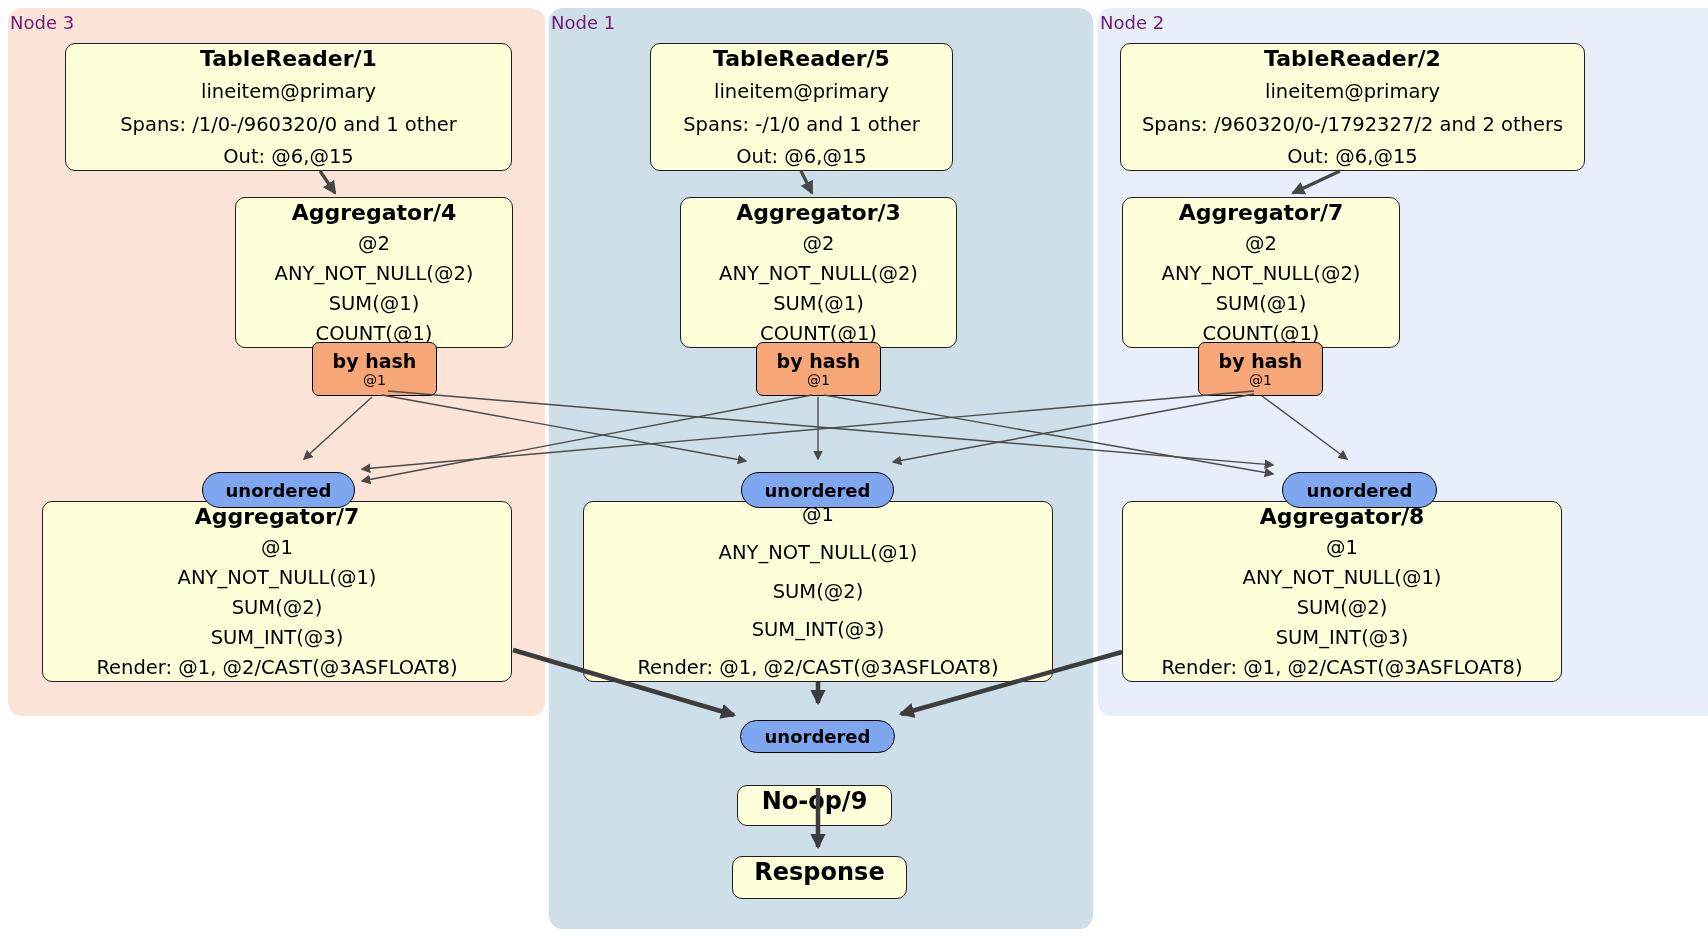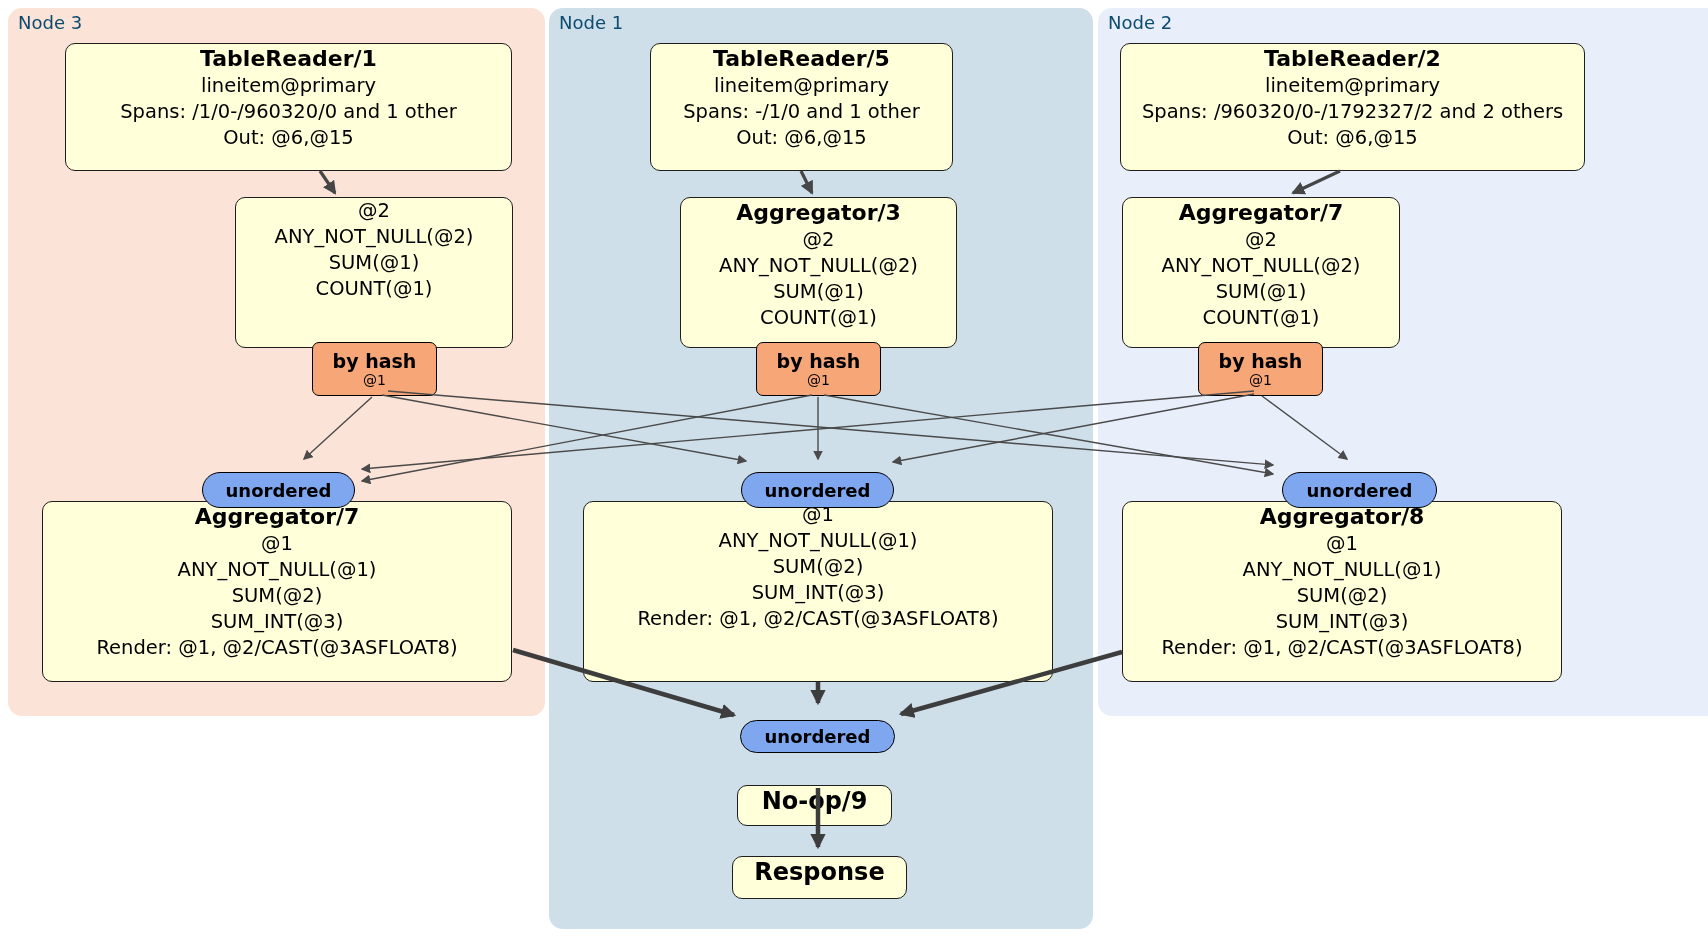--- a/index.html
+++ b/index.html
@@ -6,28 +6,28 @@
   .canvas{
     position:relative;width:1708px;height:940px;overflow:hidden;
     font-family:"DejaVu Sans","Liberation Sans",sans-serif;color:#000;
     background:#ffffff;
   }
   .region{position:absolute;border-radius:14px;}
   .region-node3{background:var(--node3-bg,#fce3d7);}
   .region-node1{background:var(--node1-bg,#cfdfe9);}
   .region-node2{background:var(--node2-bg,#e9eefb);padding-left:36px;}
   .region-label{
-    position:absolute;left:10px;top:4px;font-size:18px;color:#0c4a6e;
+    position:absolute;left:2px;top:4px;font-size:18px;color:#701a75;
   }
   .edges{position:absolute;left:0;top:0;z-index:5;pointer-events:none;}
   .pbox{
     position:absolute;z-index:3;box-sizing:border-box;
     background:var(--proc-fill,#ffffd9);
     border:1.6px solid #1e1e1e;border-radius:10px;
-    display:flex;flex-direction:column;justify-content:flex-start;
+    display:flex;flex-direction:column;justify-content:space-between;
     text-align:center;
   }
   .ptitle{font-size:22px;font-weight:bold;line-height:29px;}
   .pline{font-size:19.5px;line-height:26px;white-space:nowrap;}
   .bigtitle{font-size:24px;font-weight:bold;line-height:30px;}
   .router{
     position:absolute;z-index:4;box-sizing:border-box;
     background:var(--router-fill,#f7a678);
     border:1.8px solid #000;border-radius:7px;
     display:flex;flex-direction:column;justify-content:center;
@@ -71,20 +71,21 @@
     <div class="pline">Out: @6,@15</div>
   </div>
   <div class="pbox" style="left:1120px;top:43px;width:465px;height:128px;">
     <div class="ptitle">TableReader/2</div>
     <div class="pline">lineitem@primary</div>
     <div class="pline">Spans: /960320/0-/1792327/2 and 2 others</div>
     <div class="pline">Out: @6,@15</div>
   </div>
 
   <div class="pbox" style="left:235px;top:197px;width:278px;height:151px;">
+    <div class="ptitle">Aggregator/4</div>
     <div class="pline">@2</div>
     <div class="pline">ANY_NOT_NULL(@2)</div>
     <div class="pline">SUM(@1)</div>
     <div class="pline">COUNT(@1)</div>
   </div>
   <div class="pbox" style="left:680px;top:197px;width:277px;height:151px;">
     <div class="ptitle">Aggregator/3</div>
     <div class="pline">@2</div>
     <div class="pline">ANY_NOT_NULL(@2)</div>
     <div class="pline">SUM(@1)</div>

